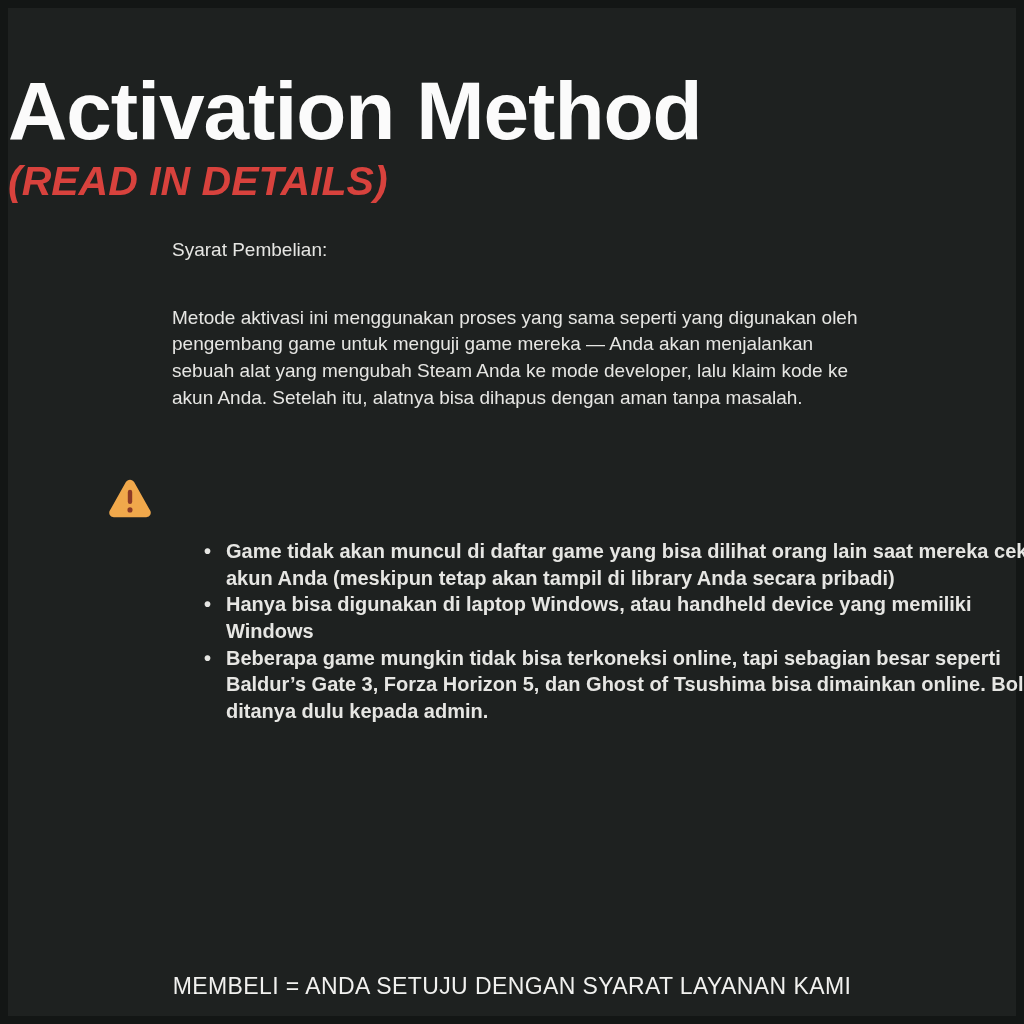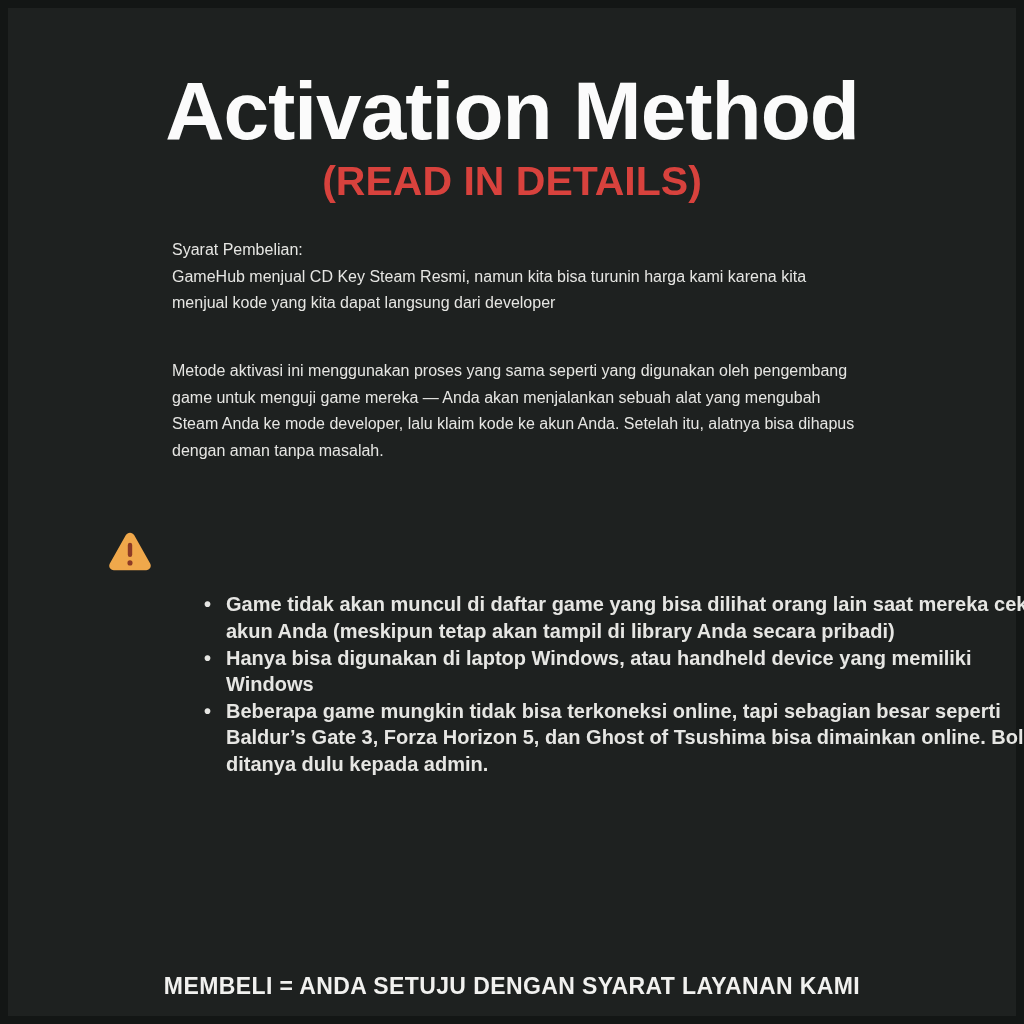--- a/index.html
+++ b/index.html
@@ -20,39 +20,39 @@
     overflow:hidden;
   }
   .card{
     position:absolute;
     inset:0;
     border:8px solid var(--edge);
     background:var(--background);
   }
   .page-title{
     margin-top:58px;
-    text-align:center;
+    text-align:left;
     font-size:82px;
     font-weight:700;
     letter-spacing:-1px;
     line-height:1.1;
     color:var(--title-color);
   }
   .page-subtitle{
     margin-top:2px;
-    text-align:center;
     font-size:41px;
     font-weight:700;
     letter-spacing:0px;
     color:var(--accent-red);
+    font-style:italic;
   }
   .terms{
     margin:32px 0 0 164px;
     width:686px;
-    font-size:16px;
+    font-size:19px;
     line-height:26.6px;
     color:var(--text-color);
   }
   .terms .para{margin:0;}
   .terms .para + .para{margin-top:41px;}
   .warning-section{
     margin:66px 0 0 92px;
     font-weight:bold;
   }
   .warning-icon{
@@ -79,38 +79,37 @@
     left:-22px;
     color:var(--text-color);
   }
   .footer{
     position:absolute;
     left:0;
     right:0;
     bottom:12px;
     text-align:center;
     font-size:23px;
-    font-weight:700;
+    font-weight:400;
     letter-spacing:0.4px;
     line-height:35px;
     color:var(--footer-color);
   }
 </style>
 </head>
 <body>
 
 <main class="card">
 
   <h1 class="page-title">Activation Method</h1>
   <h2 class="page-subtitle">(READ IN DETAILS)</h2>
 
   <section class="terms">
     <div class="para">
       <div>Syarat Pembelian:</div>
-      <div>GameHub menjual CD Key Steam Resmi, namun kita bisa turunin harga kami karena kita menjual kode yang kita dapat langsung dari developer</div>
     </div>
     <div class="para">Metode aktivasi ini menggunakan proses yang sama seperti yang digunakan oleh pengembang game untuk menguji game mereka — Anda akan menjalankan sebuah alat yang mengubah Steam Anda ke mode developer, lalu klaim kode ke akun Anda. Setelah itu, alatnya bisa dihapus dengan aman tanpa masalah.</div>
   </section>
 
   <section class="warning-section">
     <svg class="warning-icon" viewBox="0 0 48 44" xmlns="http://www.w3.org/2000/svg" aria-hidden="true">
       <path d="M24 2.5 C25.9 2.5 27.6 3.5 28.5 5.2 L46 36.3 C47.9 39.6 45.5 43.6 41.6 43.6 L6.4 43.6 C2.5 43.6 0.1 39.6 2 36.3 L19.5 5.2 C20.4 3.5 22.1 2.5 24 2.5 Z" fill="var(--warning-orange)"></path>
       <rect x="21.6" y="13.5" width="4.8" height="15.5" rx="2.4" fill="var(--warning-mark)"></rect>
       <circle cx="24" cy="35.5" r="2.8" fill="var(--warning-mark)"></circle>
     </svg>

